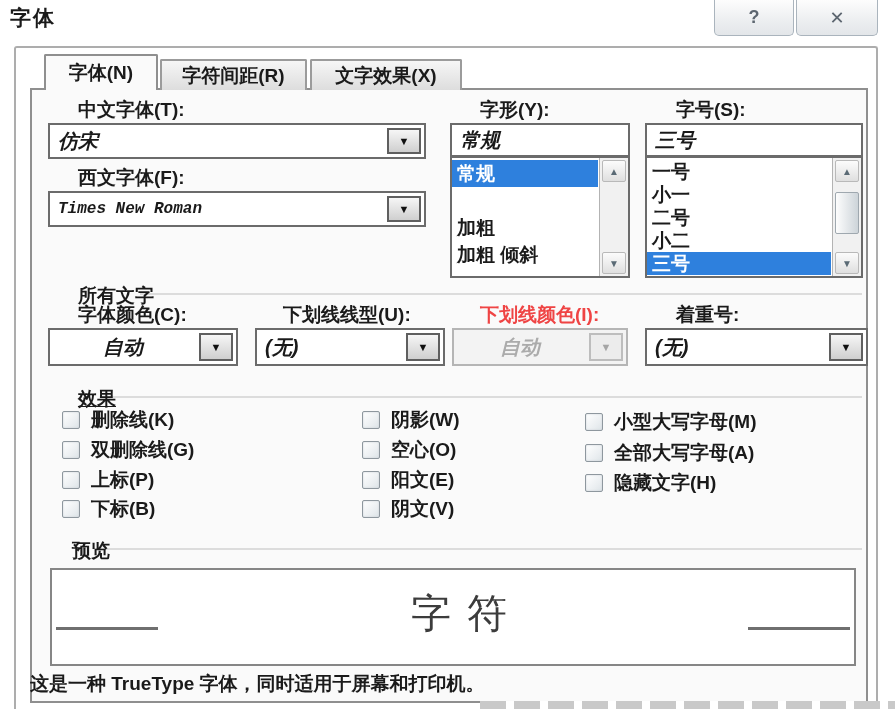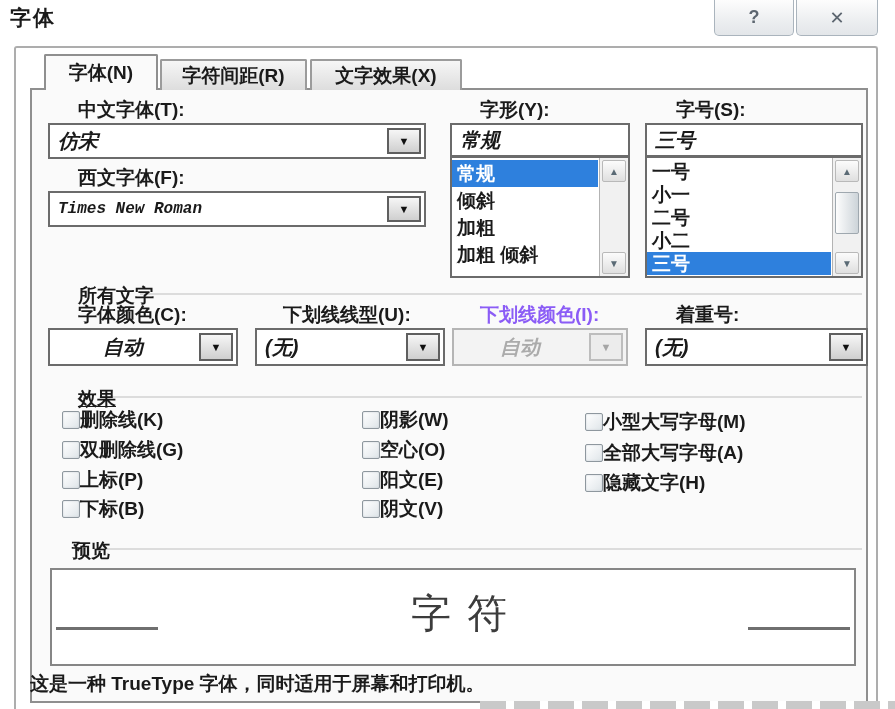--- a/index.html
+++ b/index.html
@@ -42,21 +42,21 @@
   }
   .tab-idle{
     top:59px;height:31px;
     background:linear-gradient(#f6f6f6,#dddddd);
     border:2px solid #9b9b9b;border-bottom:none;border-radius:2px 2px 0 0;
   }
   .tab-2{left:160px;width:147px;}
   .tab-3{left:310px;width:152px;}
   
   .lbl{font-size:19px;font-weight:700;white-space:nowrap;z-index:2;margin-left:28px;}
-  .lbl-dis{color:#8b5cf6;}
+  .lbl-dis{color:#ef4444;}
   .groupline{height:2px;background:#dcdcdc;z-index:1;}
   
   .combo,.edit{
     box-sizing:border-box;background:#ffffff;border:2px solid #6b6b6b;z-index:2;font-style:italic;
   }
   .combo-val{
     position:absolute;left:8px;top:0;bottom:0;right:40px;
     display:flex;align-items:center;font-size:20px;font-weight:700;white-space:nowrap;overflow:hidden;
   }
   .combo-val-center{justify-content:center;left:4px;right:44px;}
@@ -91,21 +91,21 @@
     display:flex;align-items:center;justify-content:center;
     font-size:10px;color:#5a6a75;cursor:default;
   }
   .sb-up{top:2px;} .sb-down{bottom:2px;}
   .sb-thumb{
     position:absolute;left:2px;right:2px;top:34px;height:42px;box-sizing:border-box;
     border:1px solid #9fa8af;border-radius:2px;
     background:linear-gradient(90deg,#fdfdfd,#cdd4d9);cursor:default;
   }
   
-  .cbrow{display:flex;align-items:center;z-index:2;}
+  .cbrow{display:flex;align-items:center;gap:11px;z-index:2;}
   .cbx{
     width:18px;height:18px;box-sizing:border-box;flex:0 0 auto;
     border:1px solid #8e979e;border-radius:2px;
     background:linear-gradient(135deg,#ffffff,#e9edf0 70%,#dde3e7);
     box-shadow:inset 0 0 2px #c8cfd4;cursor:default;
   }
   .cbl{font-size:19px;font-weight:700;white-space:nowrap;}
   
   .preview-box{
     left:50px;top:568px;width:806px;height:98px;box-sizing:border-box;
@@ -153,21 +153,20 @@
   <span class="combo-val mono-val">Times New Roman</span>
   <span class="combo-btn">▼</span>
 </div>
 
 <div class="abs lbl" style="left:452px;top:97px;">字形(Y):</div>
 <div class="abs edit" style="left:450px;top:123px;width:180px;height:34px;">
   <span class="combo-val" style="right:6px;">常规</span>
 </div>
 <div class="abs listbox" style="left:450px;top:157px;width:180px;height:121px;">
   <div class="list-item sel" style="top:2px;height:27px;">常规</div>
-  <div class="list-item" style="top:29px;height:27px;">倾斜</div>
   <div class="list-item" style="top:56px;height:27px;">加粗</div>
   <div class="list-item" style="top:83px;height:27px;">加粗 倾斜</div>
   <div class="sb">
     <div class="sb-arrow sb-up">▲</div>
     <div class="sb-arrow sb-down">▼</div>
   </div>
 </div>
 
 <div class="abs lbl" style="left:648px;top:97px;">字号(S):</div>
 <div class="abs edit" style="left:645px;top:123px;width:218px;height:34px;">

